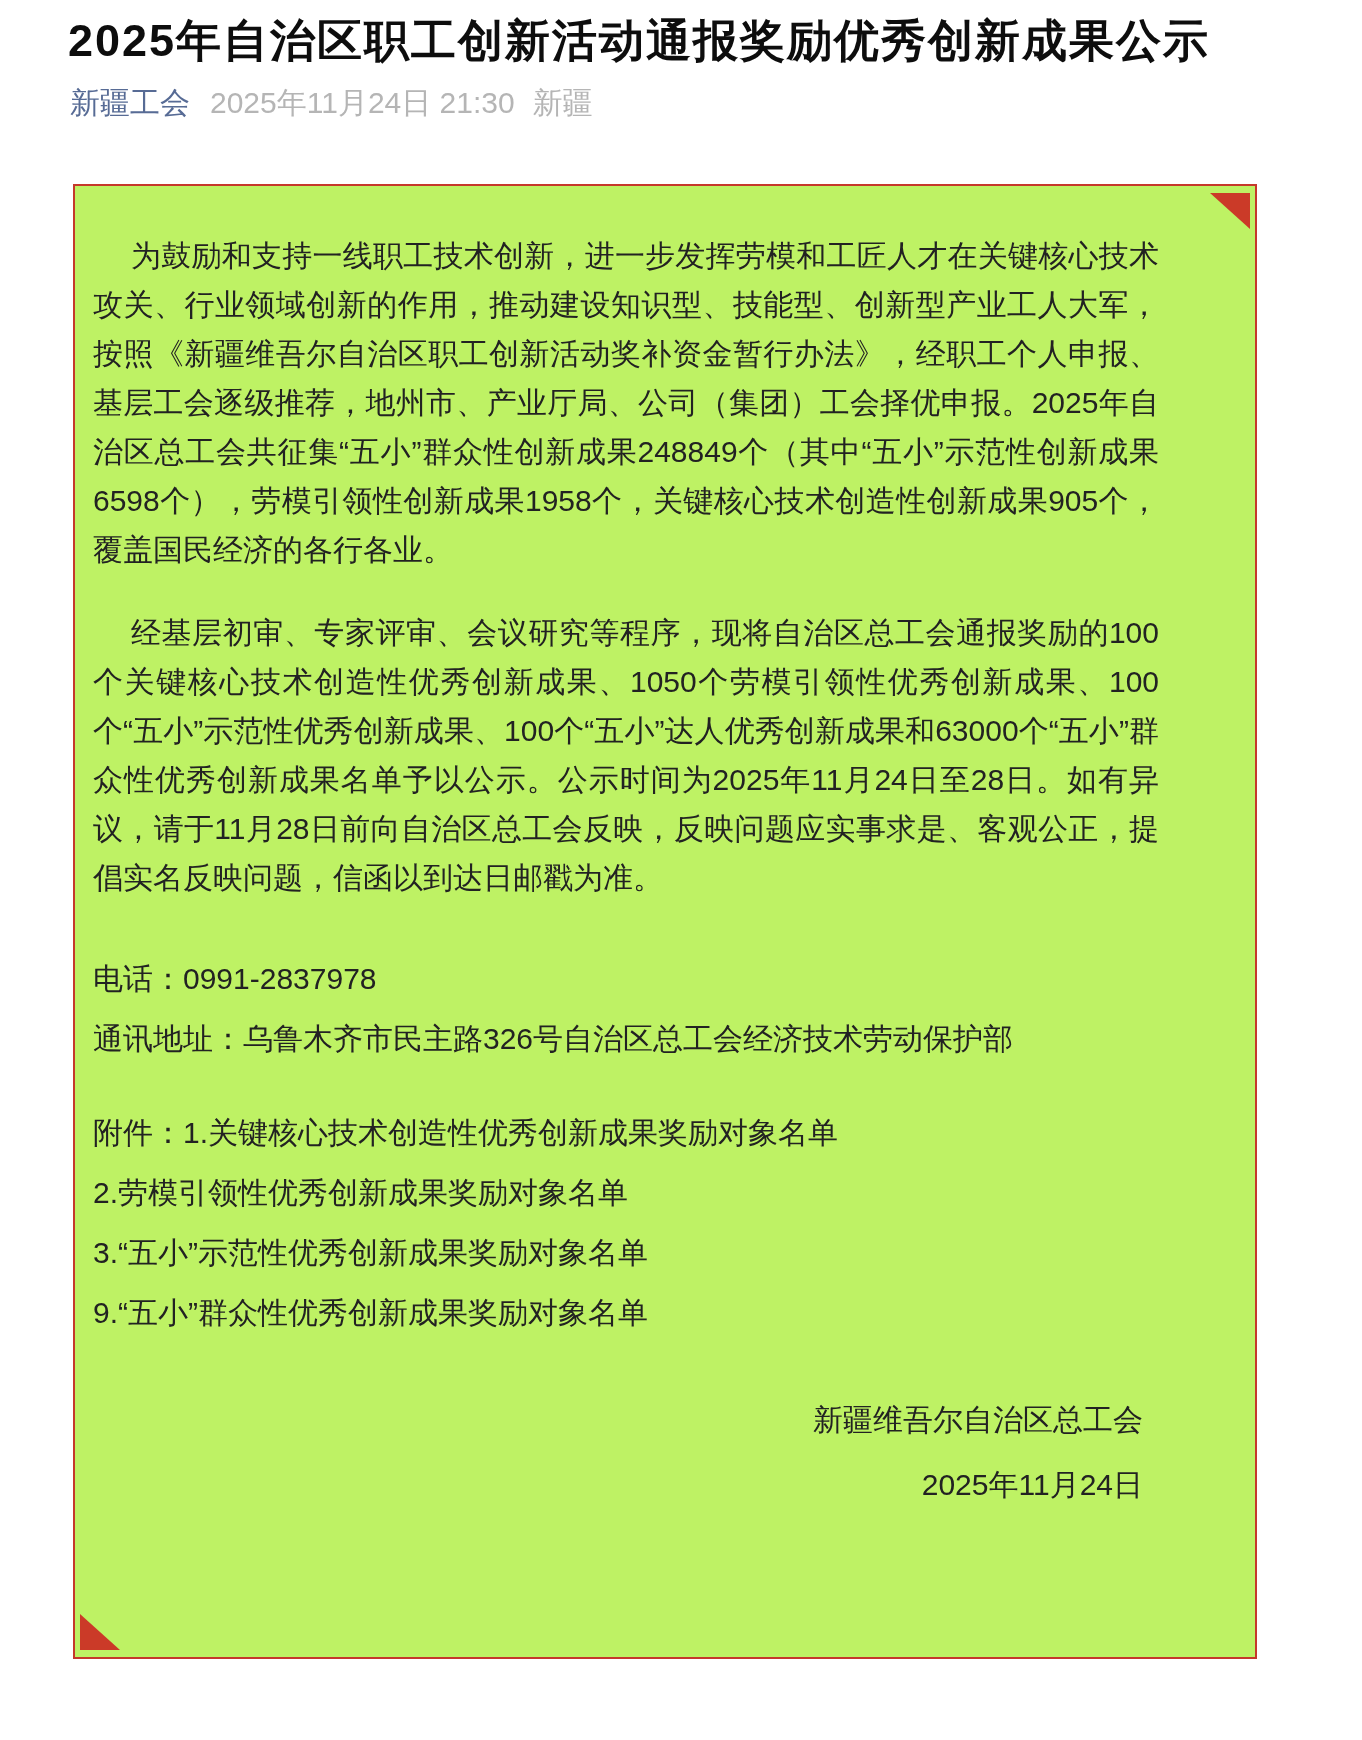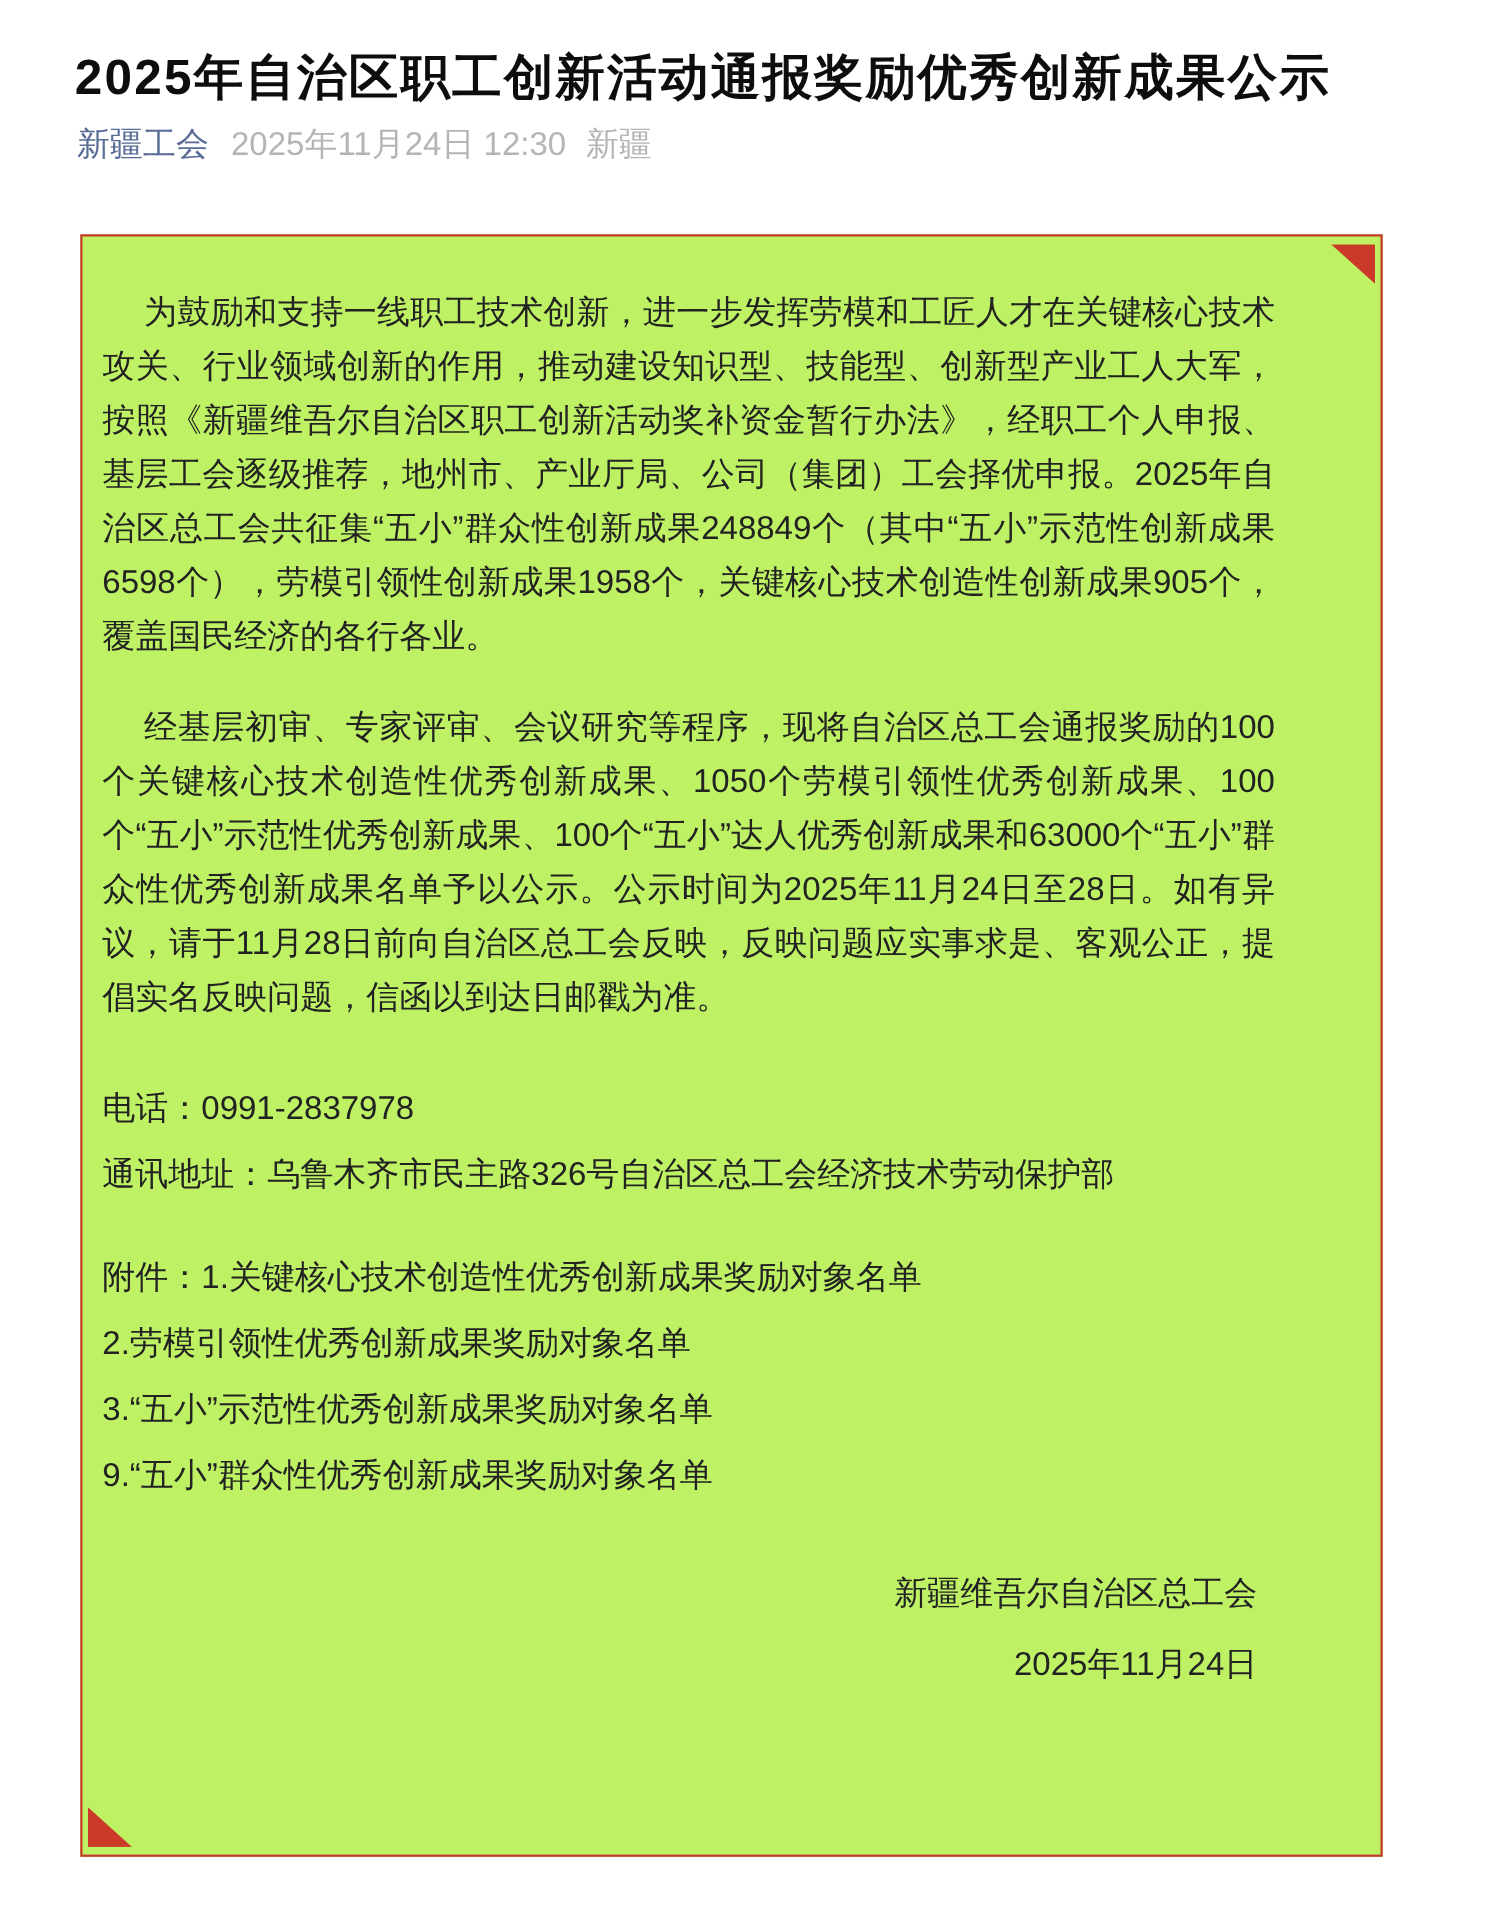--- a/index.html
+++ b/index.html
@@ -10,21 +10,21 @@
     --text-dark:#222222;
   }
   *{box-sizing:border-box;}
   html,body{margin:0;padding:0;background:#ffffff;}
   body{
     width:1362px;height:1740px;
     font-family:"Liberation Sans","DejaVu Sans",sans-serif;
     color:var(--text-dark);
     overflow:hidden;
   }
-  .page{padding-top:40px;}
+  .page{padding-top:11px;}
   .article-title{
     margin:0 70px 0 68px;
     font-size:45px;
     line-height:60px;
     font-weight:700;
     color:#0d0d0d;
     letter-spacing:2px;
   }
   .byline{
     margin:12px 68px 0 70px;
@@ -73,21 +73,21 @@
   .signature p{margin:16px;}
 </style>
 </head>
 <body>
 
 <div class="page">
 
   <h1 class="article-title">2025年自治区职工创新活动通报奖励优秀创新成果公示</h1>
 
   <div class="byline">
-    <span class="account">新疆工会</span><span class="meta">2025年11月24日 12:30</span><span class="meta">新疆</span>
+    <span class="account">新疆工会</span><span class="meta">2025年11月24日 21:30</span><span class="meta">新疆</span>
   </div>
 
   <div class="notice-box">
     <div class="corner corner-tr"></div>
     <div class="corner corner-bl"></div>
 
     <p class="body-para">为鼓励和支持一线职工技术创新，进一步发挥劳模和工匠人才在关键核心技术攻关、行业领域创新的作用，推动建设知识型、技能型、创新型产业工人大军，按照《新疆维吾尔自治区职工创新活动奖补资金暂行办法》，经职工个人申报、基层工会逐级推荐，地州市、产业厅局、公司（集团）工会择优申报。2025年自治区总工会共征集“五小”群众性创新成果248849个（其中“五小”示范性创新成果6598个），劳模引领性创新成果1958个，关键核心技术创造性创新成果905个，覆盖国民经济的各行各业。</p>
 
     <p class="body-para">经基层初审、专家评审、会议研究等程序，现将自治区总工会通报奖励的100个关键核心技术创造性优秀创新成果、1050个劳模引领性优秀创新成果、100个“五小”示范性优秀创新成果、100个“五小”达人优秀创新成果和63000个“五小”群众性优秀创新成果名单予以公示。公示时间为2025年11月24日至28日。如有异议，请于11月28日前向自治区总工会反映，反映问题应实事求是、客观公正，提倡实名反映问题，信函以到达日邮戳为准。</p>
 

